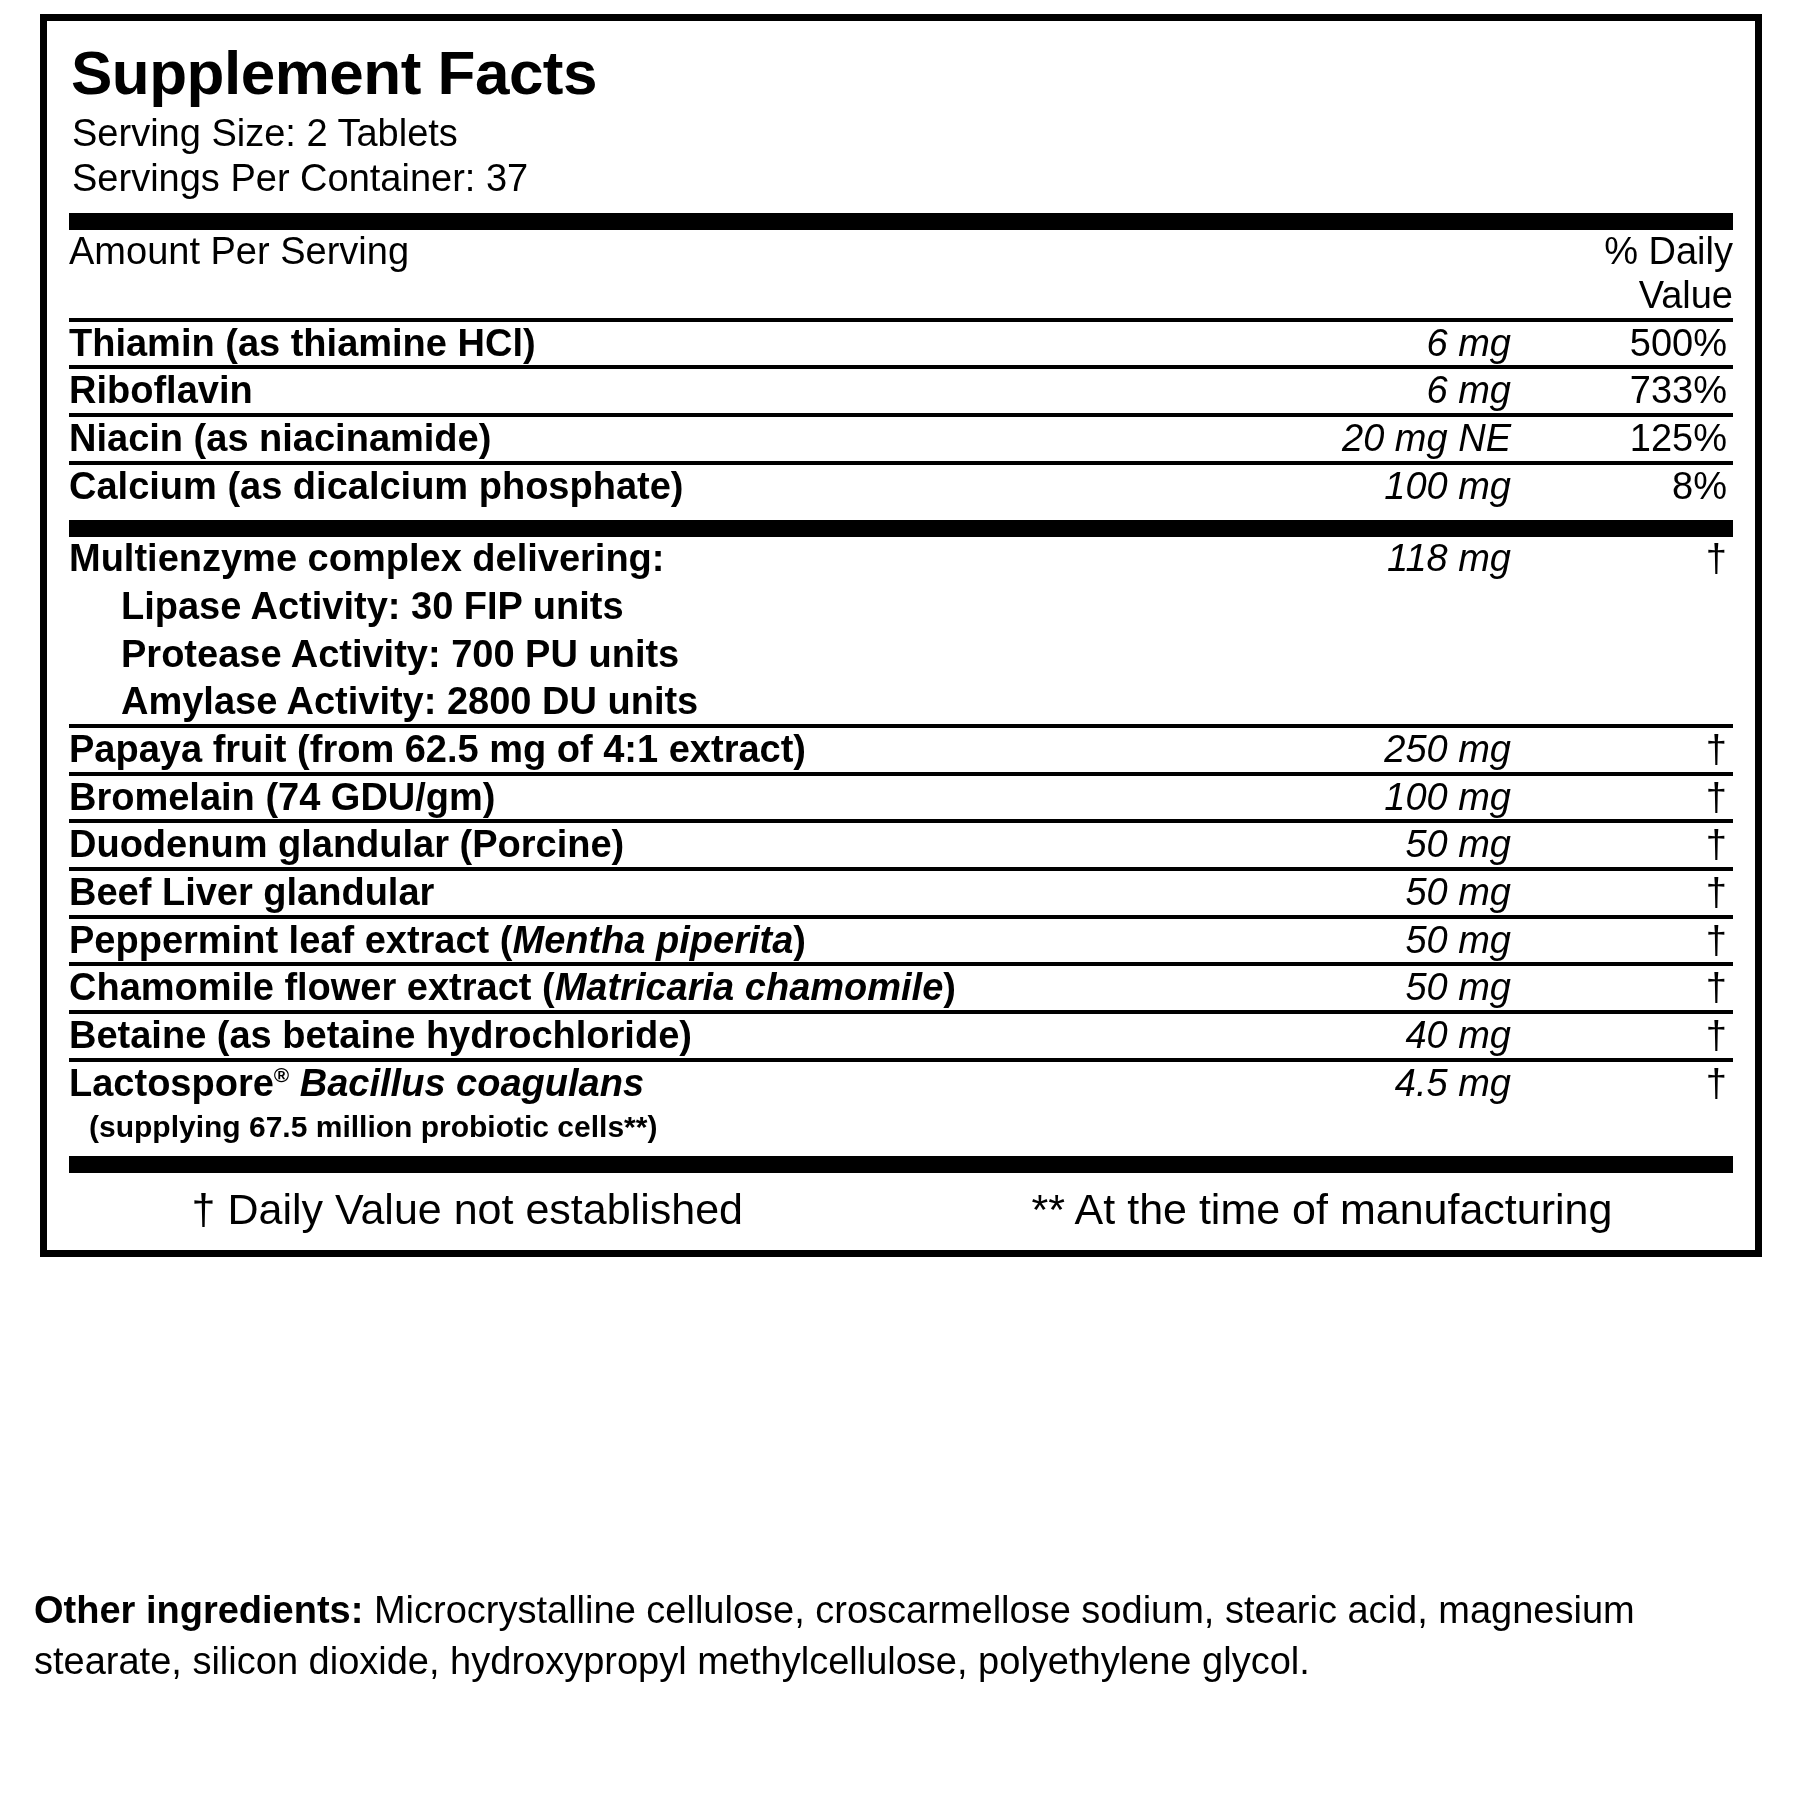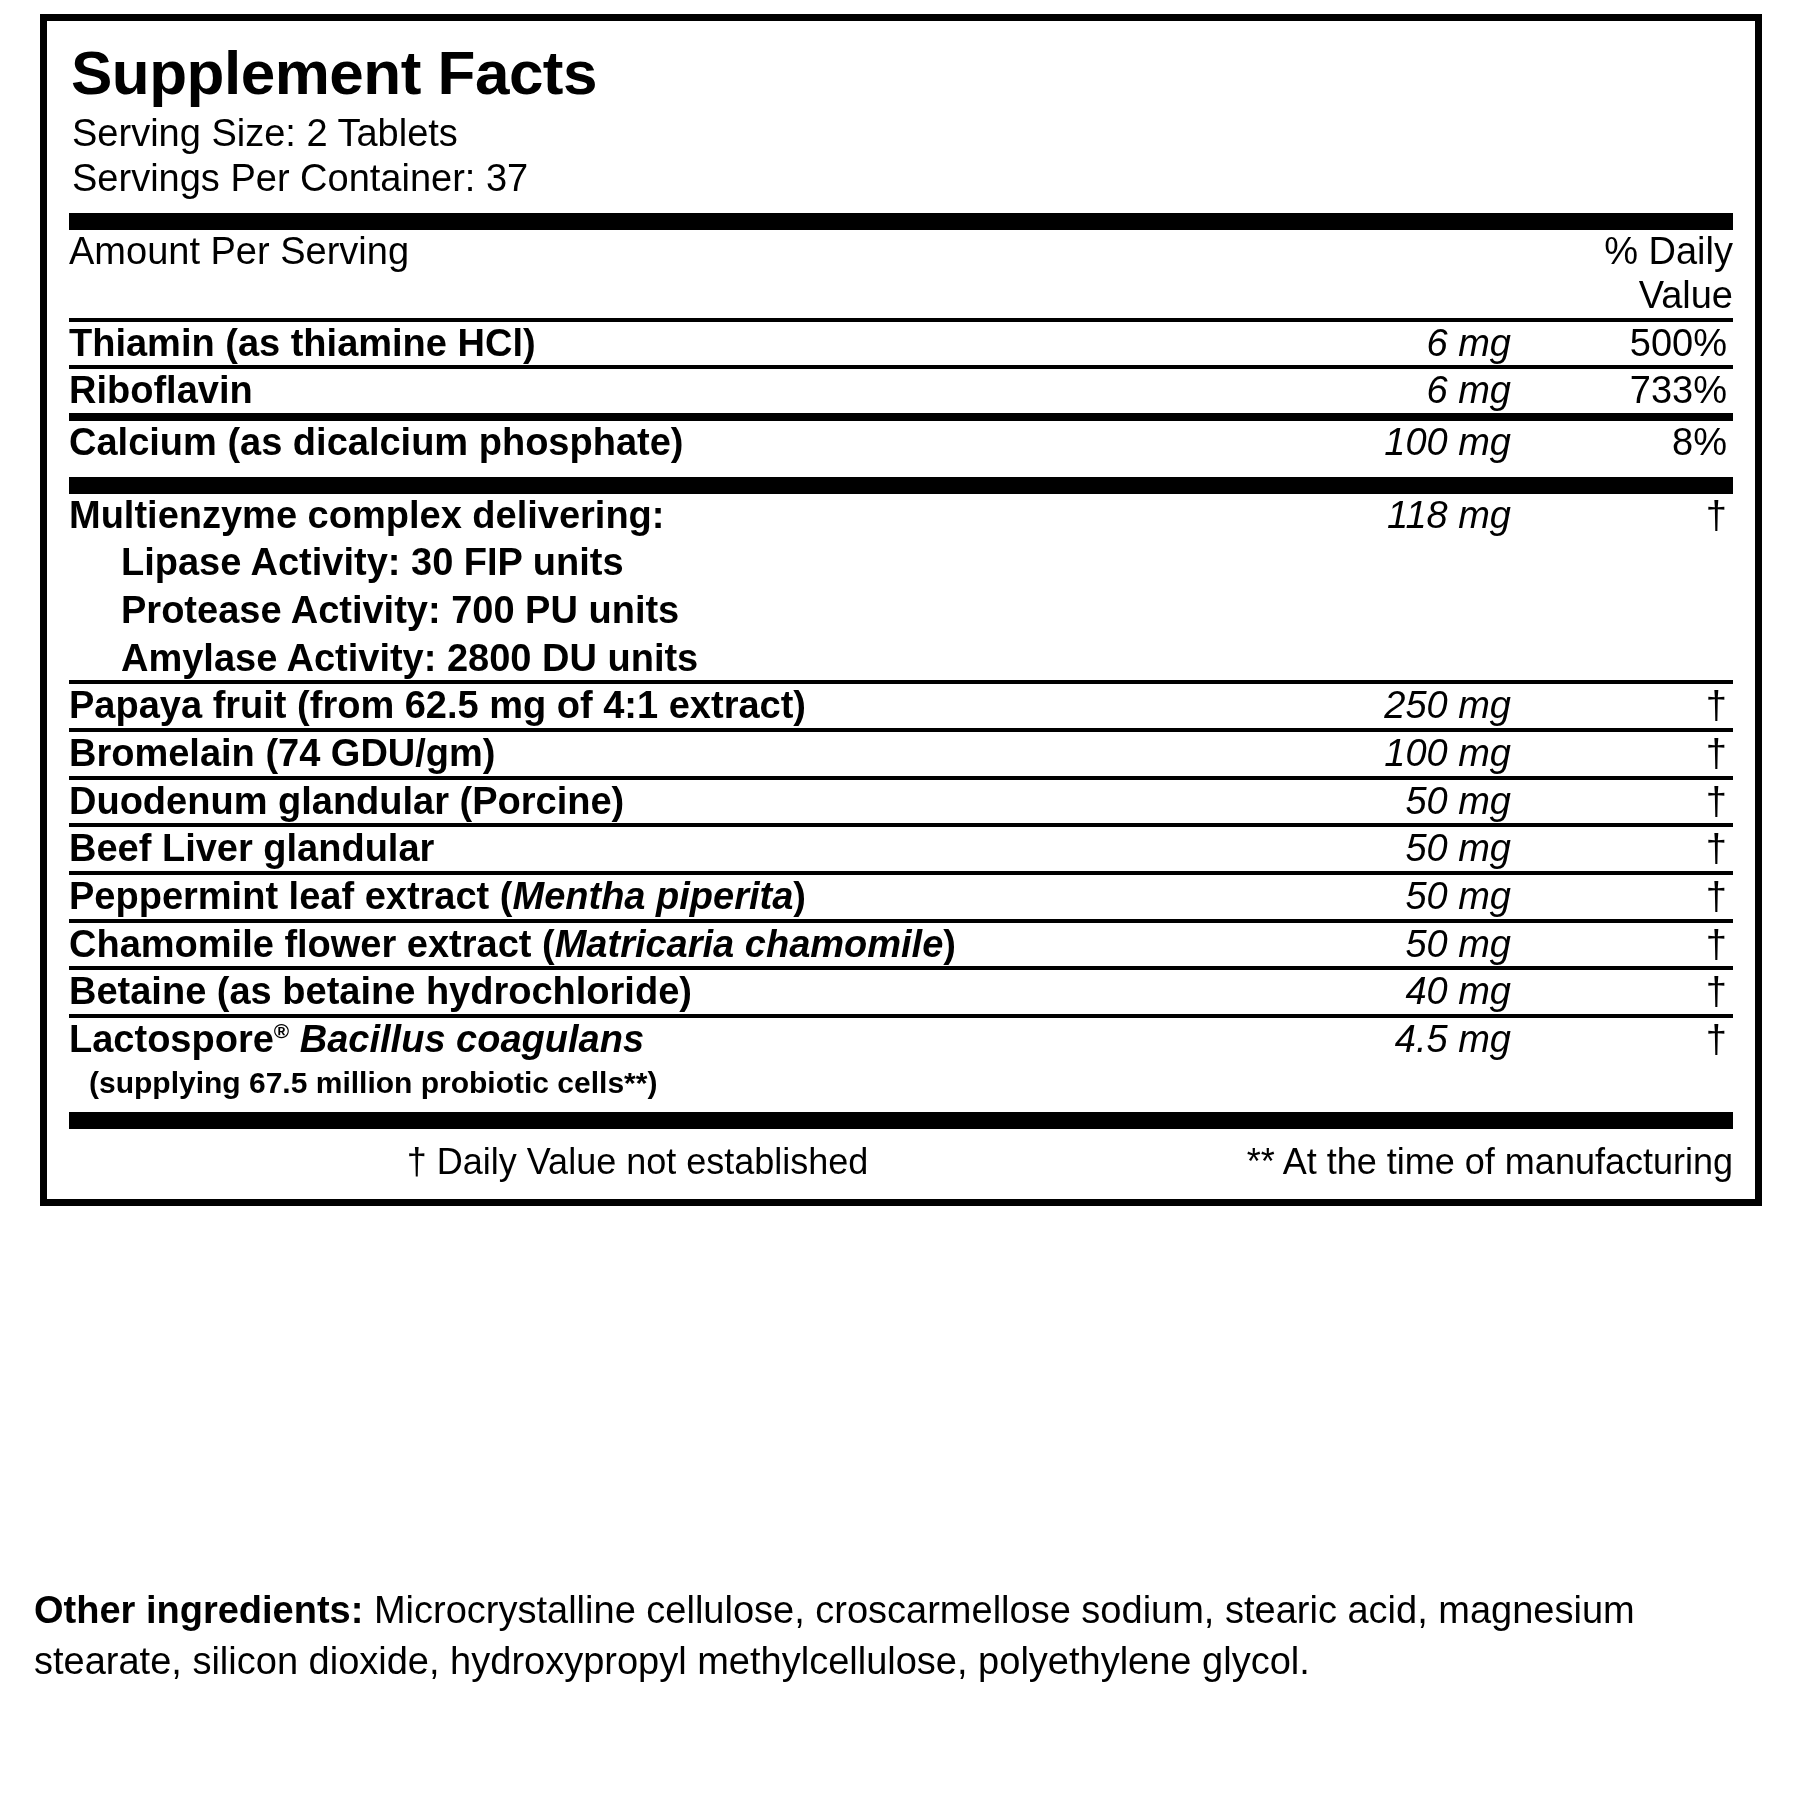--- a/index.html
+++ b/index.html
@@ -92,22 +92,22 @@
     font-size: 30px;
     line-height: 1.15;
     padding-top: 4px;
   }
   .dagger {
     font-size: 30px;
     vertical-align: super;
   }
   .footnotes {
     display: flex;
-    justify-content: flex-end;
-    font-size: 36px;
+    justify-content: center;
+    font-size: 43px;
     padding: 12px 0 2px 2px;
   }
   .footnotes .fn1 { width: 840px; }
   .footnotes .fn2 { }
   .other {
     position: absolute;
     left: 34px;
     top: 1585px;
     width: 1700px;
     font-size: 38px;
@@ -157,20 +157,25 @@
           </tr>
         <tr class="row">
           <td class="col-name">Riboflavin</td>
           <td class="col-amt">6 mg</td>
           <td class="col-dv">733%</td>
         </tr>
 
         <tr class="sep">
             <td colspan="3"></td>
           </tr>
+        <tr class="row">
+          <td class="col-name">Niacin (as niacinamide)</td>
+          <td class="col-amt">20 mg NE</td>
+          <td class="col-dv">125%</td>
+        </tr>
 
         <tr class="sep">
             <td colspan="3"></td>
           </tr>
         <tr class="row">
           <td class="col-name">Calcium (as dicalcium phosphate)</td>
           <td class="col-amt">100 mg</td>
           <td class="col-dv">8%</td>
         </tr>
       </tbody>

